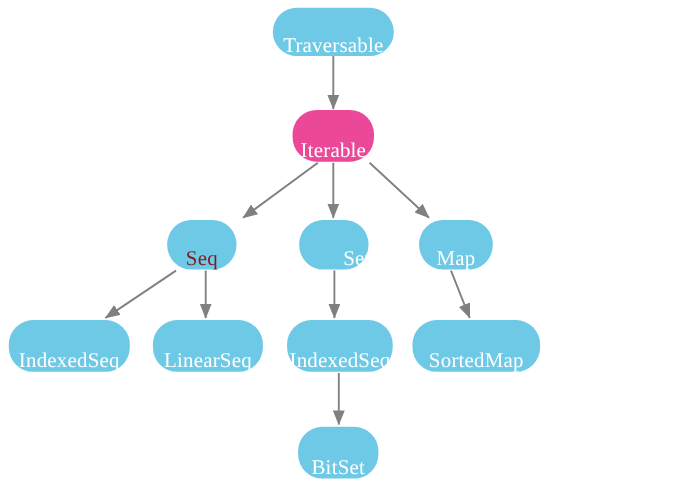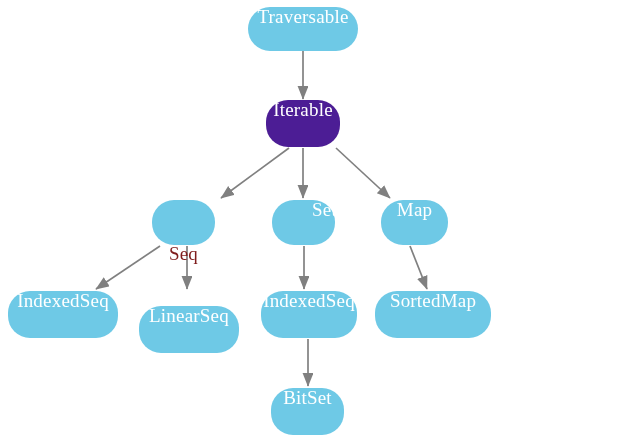--- a/index.html
+++ b/index.html
@@ -24,21 +24,21 @@
     width: 629px;
     height: 443px;
     pointer-events: none;
   }
   .node {
     position: absolute;
     box-sizing: border-box;
     background: #6ec9e6;
     border-radius: 22px;
     display: flex;
-    align-items: flex-start;
+    align-items: flex-end;
     justify-content: center;
     color: #ffffff;
     font-size: 19px;
     line-height: 1;
     letter-spacing: 0.2px;
     white-space: nowrap;
     user-select: none;
   }
   .node-label {
     color: #ffffff;
@@ -66,36 +66,36 @@
         <line x1="304" y1="246" x2="304" y2="289" stroke="#808080" stroke-width="1.7" marker-end="url(#arrowhead)"></line>
         <line x1="410" y1="246" x2="427" y2="289" stroke="#808080" stroke-width="1.7" marker-end="url(#arrowhead)"></line>
         <line x1="308" y1="339" x2="308" y2="386" stroke="#808080" stroke-width="1.7" marker-end="url(#arrowhead)"></line>
       </g>
   </svg>
 
   <div id="nodes-group">
       <div class="node" style="left: 248px; top: 7px; width: 110px; height: 44px; background: rgb(110, 201, 230);">
         <span class="node-label" style="color: rgb(255, 255, 255);">Traversable</span>
       </div>
-      <div class="node" style="left: 266px; top: 100px; width: 74px; height: 47px; background: #4c1d95;">
+      <div class="node" style="left: 266px; top: 100px; width: 74px; height: 47px; background: #ec4899;">
         <span class="node-label" style="color: rgb(255, 255, 255);">Iterable</span>
       </div>
       <div class="node" style="left: 152px; top: 200px; width: 63px; height: 45px; background: rgb(110, 201, 230);">
         <span class="node-label" style="color: #7f1d1d; margin-top: 44px;">Seq</span>
       </div>
       <div class="node" style="left: 272px; top: 200px; width: 63px; height: 45px; background: rgb(110, 201, 230); padding-left: 42px;">
         <span class="node-label" style="color: rgb(255, 255, 255);">Set</span>
       </div>
       <div class="node" style="left: 381px; top: 200px; width: 67px; height: 45px; background: rgb(110, 201, 230);">
         <span class="node-label" style="color: rgb(255, 255, 255);">Map</span>
       </div>
       <div class="node" style="left: 8px; top: 291px; width: 110px; height: 47px; background: rgb(110, 201, 230);">
         <span class="node-label" style="color: rgb(255, 255, 255);">IndexedSeq</span>
       </div>
-      <div class="node" style="left: 139px; top: 291px; width: 100px; height: 47px; background: rgb(110, 201, 230); margin-top: 15px;">
+      <div class="node" style="left: 139px; top: 291px; width: 100px; height: 47px; background: rgb(110, 201, 230);">
         <span class="node-label" style="color: rgb(255, 255, 255);">LinearSeq</span>
       </div>
       <div class="node" style="left: 261px; top: 291px; width: 96px; height: 47px; background: rgb(110, 201, 230);">
         <span class="node-label" style="color: rgb(255, 255, 255);">IndexedSeq</span>
       </div>
       <div class="node" style="left: 375px; top: 291px; width: 116px; height: 47px; background: rgb(110, 201, 230);">
         <span class="node-label" style="color: rgb(255, 255, 255);">SortedMap</span>
       </div>
       <div class="node" style="left: 271px; top: 388px; width: 73px; height: 47px; background: rgb(110, 201, 230);">
         <span class="node-label" style="color: rgb(255, 255, 255);">BitSet</span>

